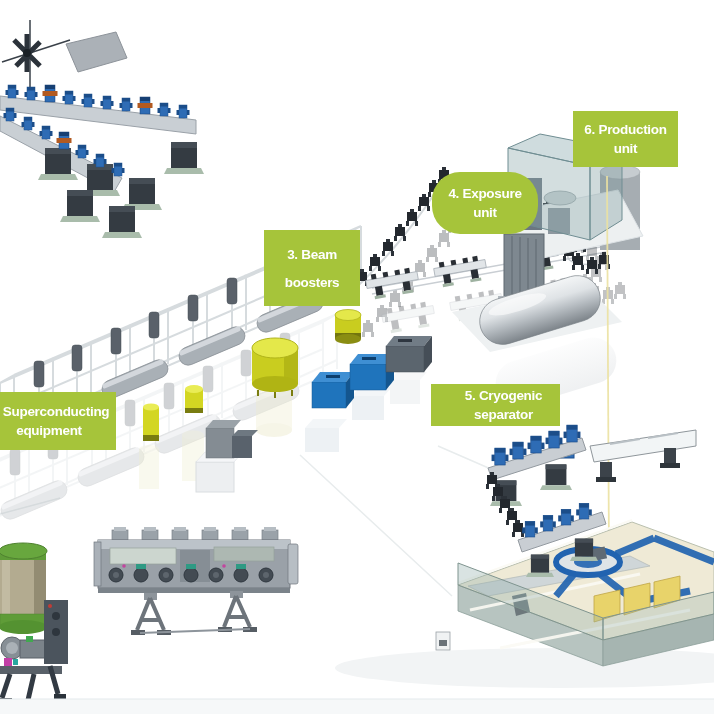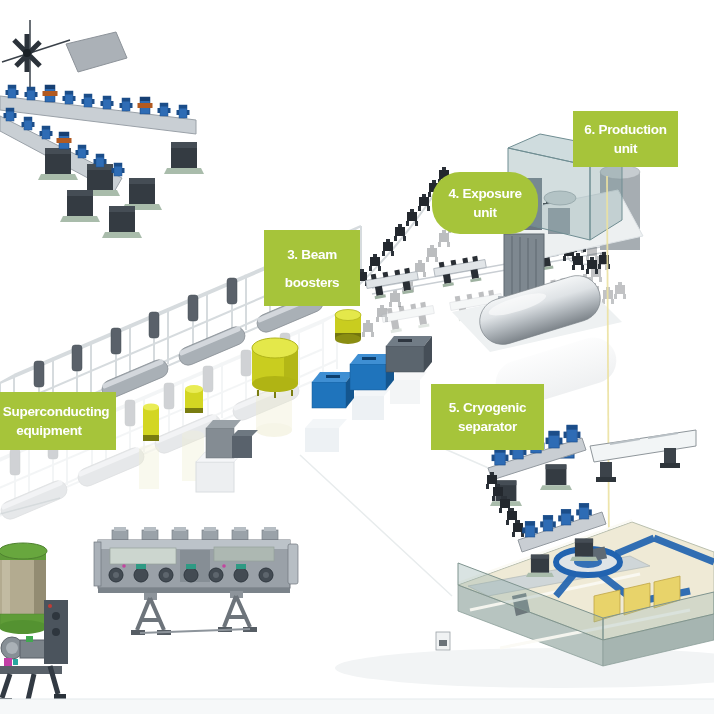--- a/index.html
+++ b/index.html
@@ -6,21 +6,21 @@
   .stage{position:relative;width:714px;height:714px;background:#ffffff;overflow:hidden;
          font-family:"Liberation Sans", sans-serif;}
   .stage svg{position:absolute;left:0;top:0;}
   .label{position:absolute;background:var(--label-green,#a6c43a);color:var(--label-text,#ffffff);
          font-weight:700;font-size:13.5px;letter-spacing:-0.3px;line-height:19px;
          display:flex;flex-direction:column;align-items:center;justify-content:center;
          text-align:center;z-index:5;}
   .lbl2{left:-18px;top:392px;width:134px;height:58px;}
   .lbl3{left:264px;top:230px;width:96px;height:76px;gap:9px;}
   .lbl4{left:432px;top:172px;width:106px;height:62px;border-radius:28px;}
-  .lbl5{left:431px;top:384px;width:113px;height:66px;}
+  .lbl5{left:431px;top:384px;width:113px;height:42px;padding-left:16px;}
   .lbl6{left:573px;top:111px;width:105px;height:56px;}
 </style>
 </head>
 <body>
 
 <div class="stage">
 <svg width="714" height="714" viewBox="0 0 714 714">
   <defs>
     <linearGradient id="silverV" x1="0" y1="0" x2="0" y2="1">
       <stop offset="0" stop-color="#f3f5f6"></stop>

